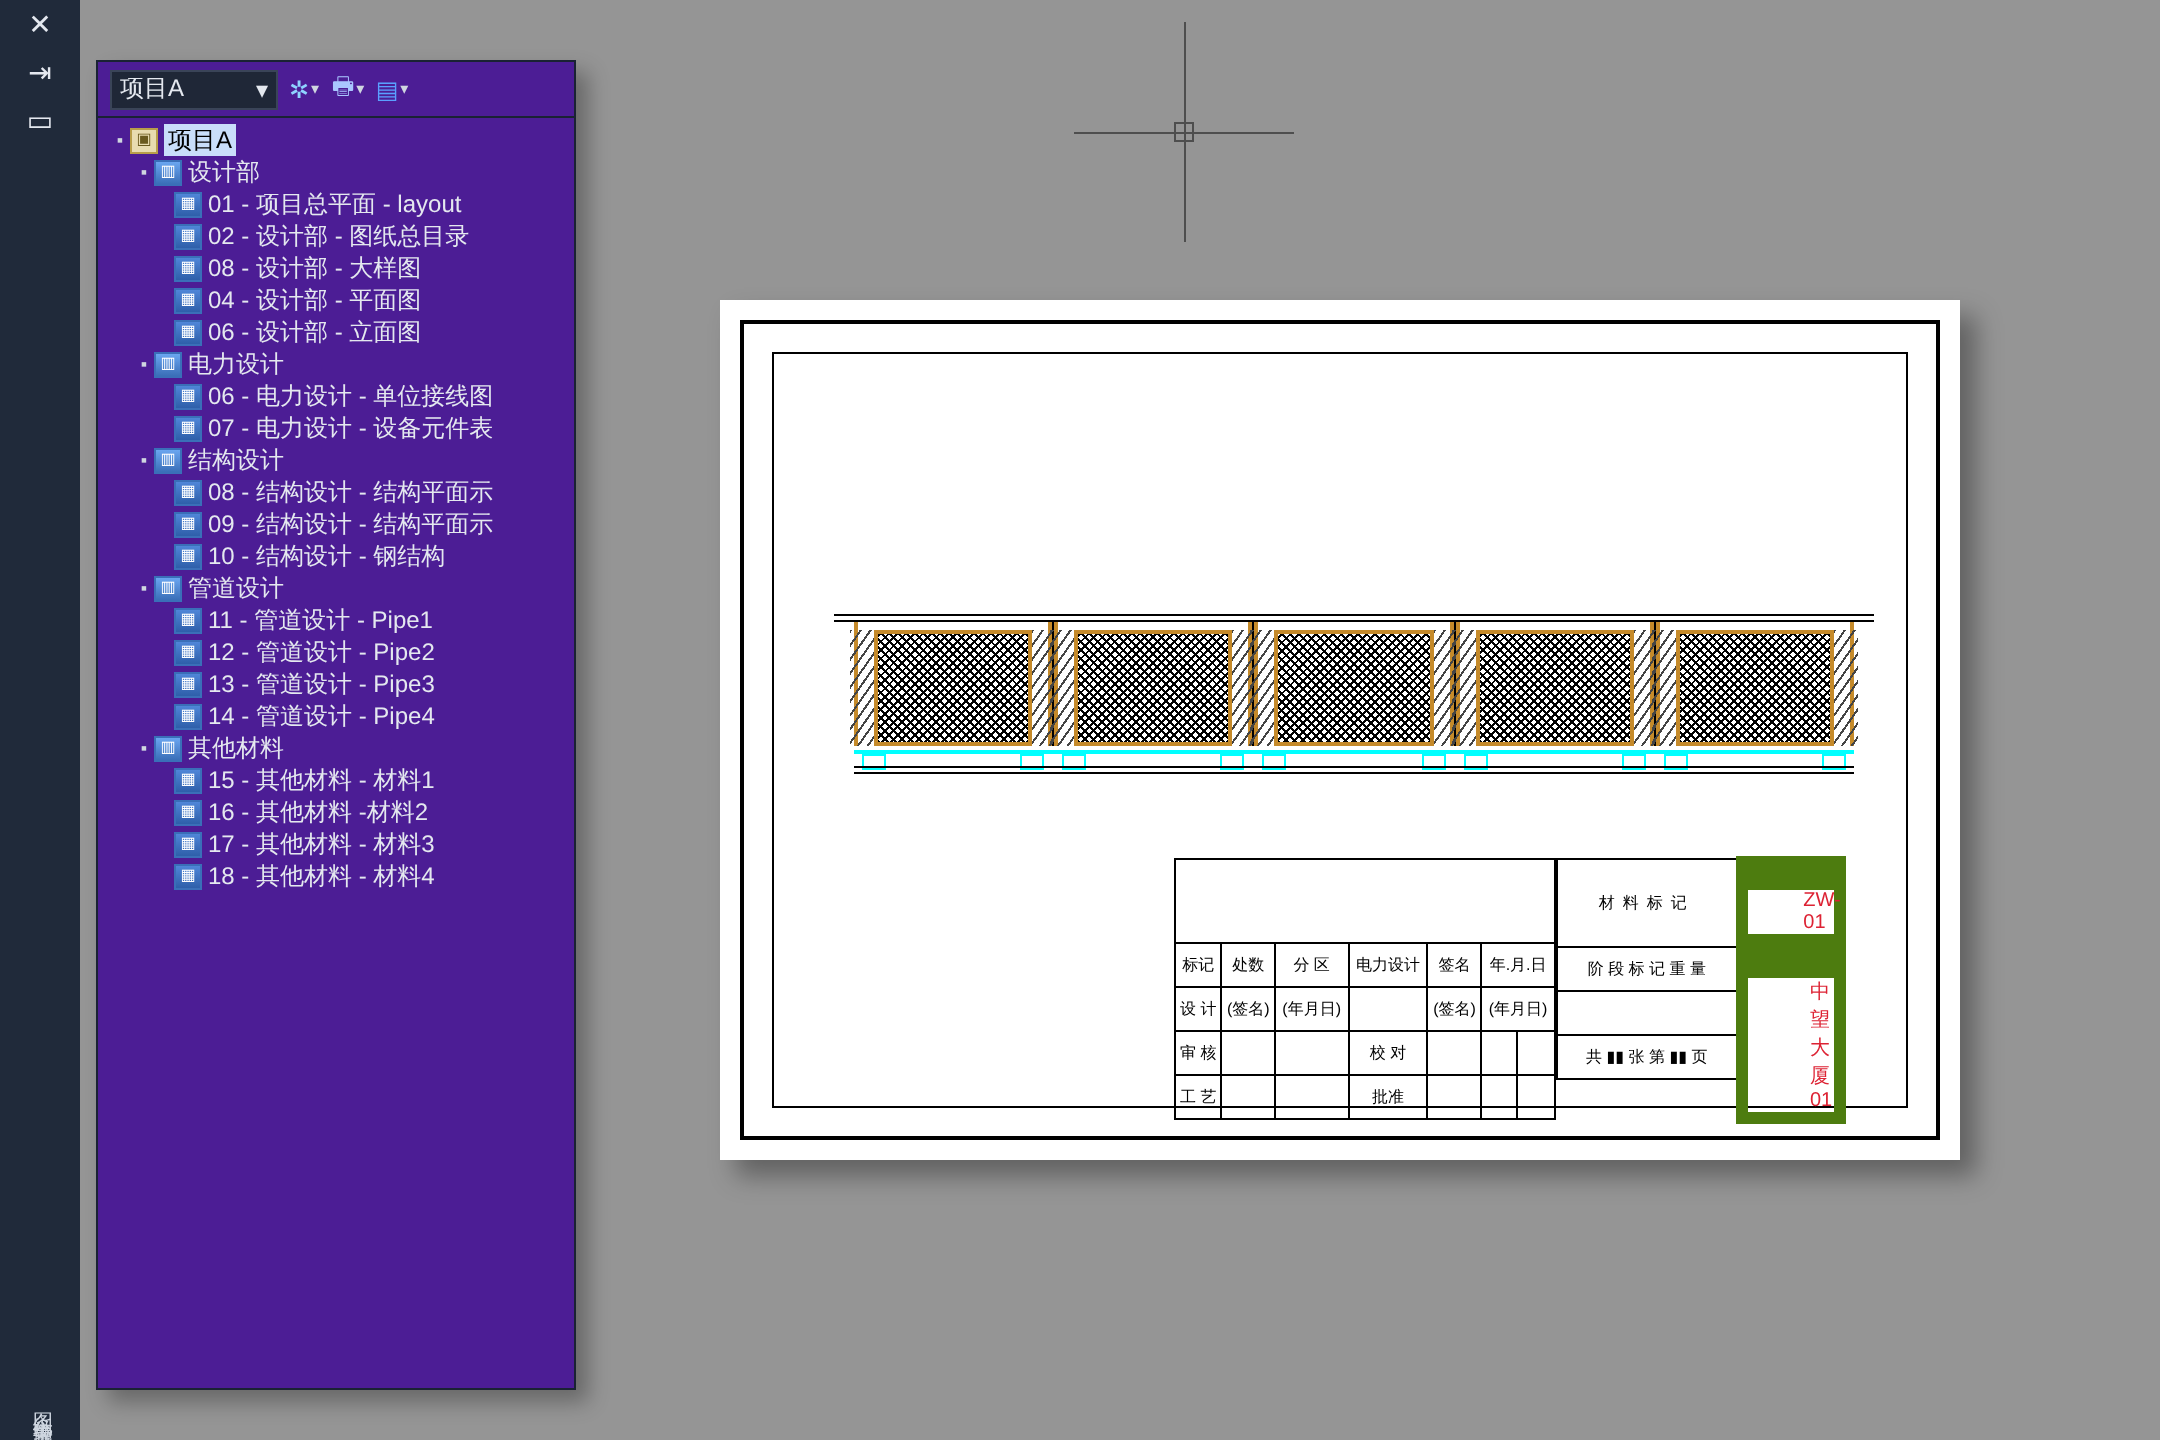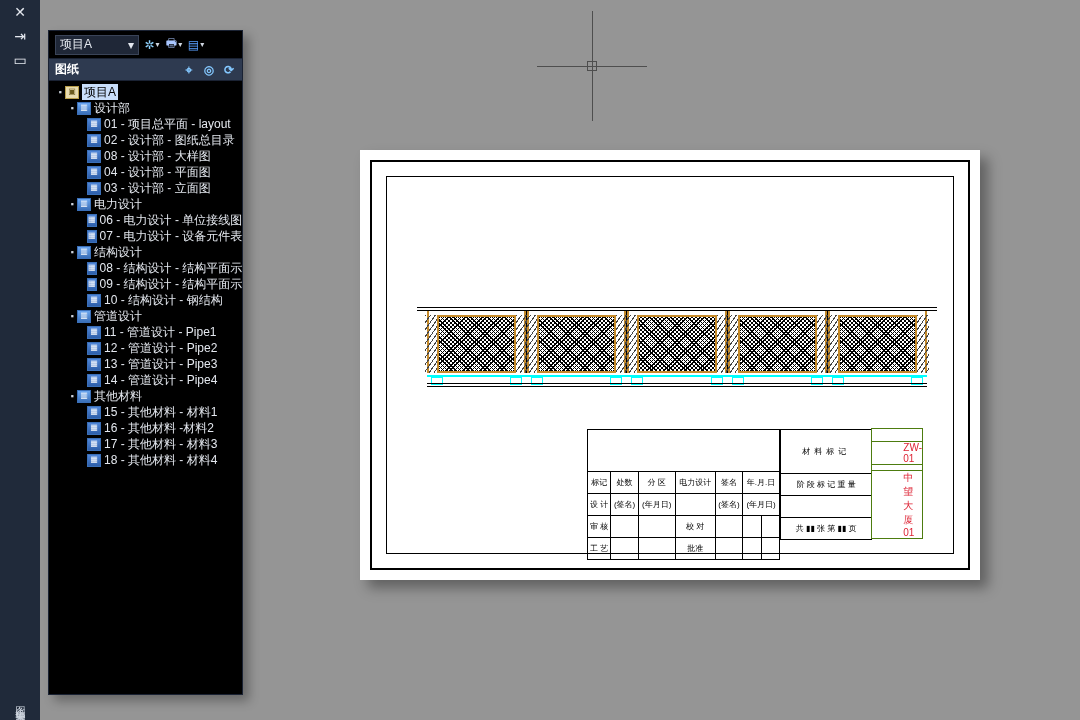--- a/index.html
+++ b/index.html
@@ -21,22 +21,22 @@
     display: flex; align-items: center; justify-content: center;
     font-size: 14px;
   }
   .dock .vtext {
     position: absolute; bottom: 10px; left: 50%; transform: translateX(-50%);
     writing-mode: vertical-rl; color: #cfd6e0; font-size: 10px; letter-spacing: 2px;
   }
   
   .panel {
     position: absolute; left: 48px; top: 30px;
-    width: 195px; height: 665px;
-    background: #000000;
+    width: 240px; height: 665px;
+    background: #4c1d95;
     box-shadow: 6px 6px 10px rgba(0,0,0,.3);
     border: 1px solid #1a2233;
     display: flex; flex-direction: column;
   }
   .toolbar {
     height: 28px; display: flex; align-items: center; gap: 4px;
     padding: 0 6px; border-bottom: 1px solid #1a2233;
   }
   .projsel {
     background: #1f2737; color: #e4e8ef; border: 1px solid #3a4458;
@@ -140,21 +140,21 @@
     position:absolute; right:14px; bottom:14px; height:110px; left:200px;
     display:flex;
   }
   .tb table { border-collapse: collapse; }
   .tb td { border:1px solid #000; font-size:8px; text-align:center; vertical-align:middle; }
   .tbA { width:220px; }
   .tbA td { height:22px; }
   .tbB { width:105px; }
   .tbB td { height:22px; }
   .tbC { width:70px; display:flex; flex-direction:column; }
-  .tbC .cell { flex:1; border:1px solid #4d7c0f; margin:-1px 16px 0 -1px; display:flex; align-items:center; justify-content:center; font-size:10px;padding-left:31px; }
+  .tbC .cell { flex:1; border:6px solid #4d7c0f; margin:-1px 16px 0 -1px; display:flex; align-items:center; justify-content:center; font-size:10px;padding-left:31px; }
   .tbC .cell.red { color:#d23; }
   .big { font-size:18px; font-family: "KaiTi","SimSun",serif; letter-spacing:4px; height:44px !important; }
 </style>
 </head>
 <body>
 
 <div class="dock">
   <div class="dock-btn">✕</div>
   <div class="dock-btn">⇥</div>
   <div class="dock-btn">▭</div>
@@ -164,28 +164,20 @@
 <div class="panel">
   <div class="toolbar">
     <div class="projsel">
       <span>项目A</span>
       <span>▾</span>
     </div>
     <div class="tb-icon">✲<span class="caret">▾</span></div>
     <div class="tb-icon print">🖶<span class="caret">▾</span></div>
     <div class="tb-icon blue">▤<span class="caret">▾</span></div>
   </div>
-  <div class="section-head">
-    <span>图纸</span>
-    <span class="icons">
-      <span class="i">⌖</span>
-      <span class="i">◎</span>
-      <span class="i">⟳</span>
-    </span>
-  </div>
   <div class="tree" id="tree">
       <div class="node d0 sel">
         <span class="exp">▪</span>
         <span class="ic proj">▣</span>
         <span class="lbl">项目A</span>
       </div>
       <div class="node d1">
         <span class="exp">▪</span>
         <span class="ic folder">▥</span>
         <span class="lbl">设计部</span>
@@ -201,21 +193,21 @@
       <div class="node d2">
         <span class="ic">▦</span>
         <span class="lbl">08 - 设计部 - 大样图</span>
       </div>
       <div class="node d2">
         <span class="ic">▦</span>
         <span class="lbl">04 - 设计部 - 平面图</span>
       </div>
       <div class="node d2">
         <span class="ic">▦</span>
-        <span class="lbl">03 - 设计部 - 立面图</span>
+        <span class="lbl">06 - 设计部 - 立面图</span>
       </div>
       <div class="node d1">
         <span class="exp">▪</span>
         <span class="ic folder">▥</span>
         <span class="lbl">电力设计</span>
       </div>
       <div class="node d2">
         <span class="ic">▦</span>
         <span class="lbl">06 - 电力设计 - 单位接线图</span>
       </div>

